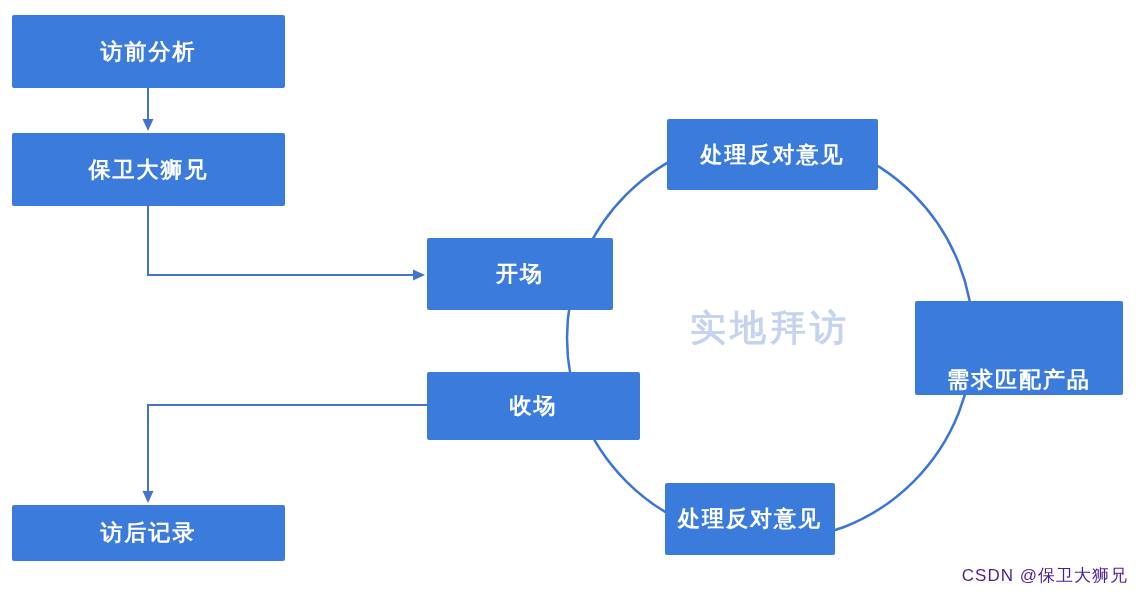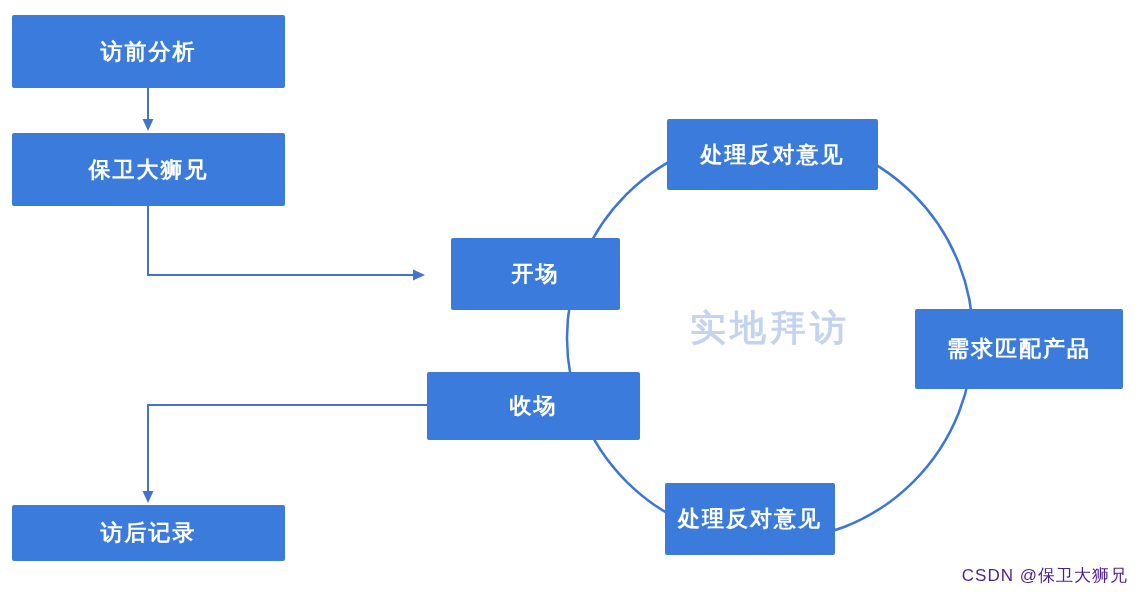--- a/index.html
+++ b/index.html
@@ -30,25 +30,25 @@
     align-items: center;
     justify-content: center;
     font-size: 22px;
     font-weight: 600;
     letter-spacing: 2px;
     border-radius: 2px;
     box-sizing: border-box;
   }
   .node-pre-visit   { left: 12px;  top: 15px;  width: 273px; height: 73px; }
   .node-purpose     { left: 12px;  top: 133px; width: 273px; height: 73px; }
-  .node-opening     { left: 427px; top: 238px; width: 169px; height: 72px; margin-left: 24px; }
+  .node-opening     { left: 427px; top: 238px; width: 186px; height: 72px; }
   .node-closing     { left: 427px; top: 372px; width: 213px; height: 68px; }
   .node-record      { left: 12px;  top: 505px; width: 273px; height: 56px; }
   .node-needs       { left: 667px; top: 119px; width: 211px; height: 71px; }
-  .node-match       { left: 915px; top: 309px; width: 208px; height: 80px; }
+  .node-match       { left: 915px; top: 301px; width: 208px; height: 94px; align-items: flex-end; }
   .node-objection   { left: 665px; top: 483px; width: 170px; height: 72px; }
   .center-label {
     position: absolute;
     left: 770px;
     top: 328px;
     transform: translate(-50%, -50%);
     color: #c4d3ef;
     font-size: 36px;
     font-weight: 700;
     letter-spacing: 4px;

